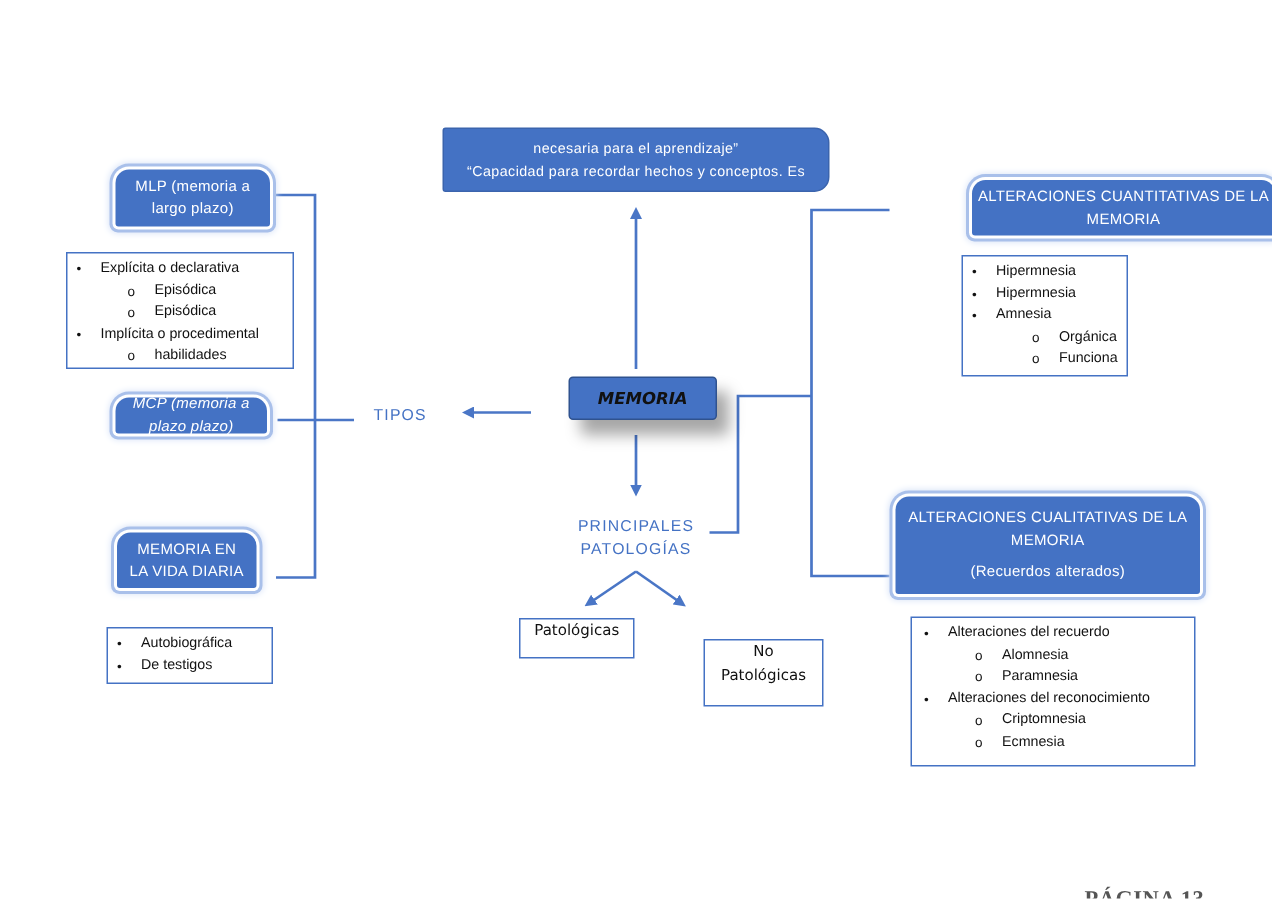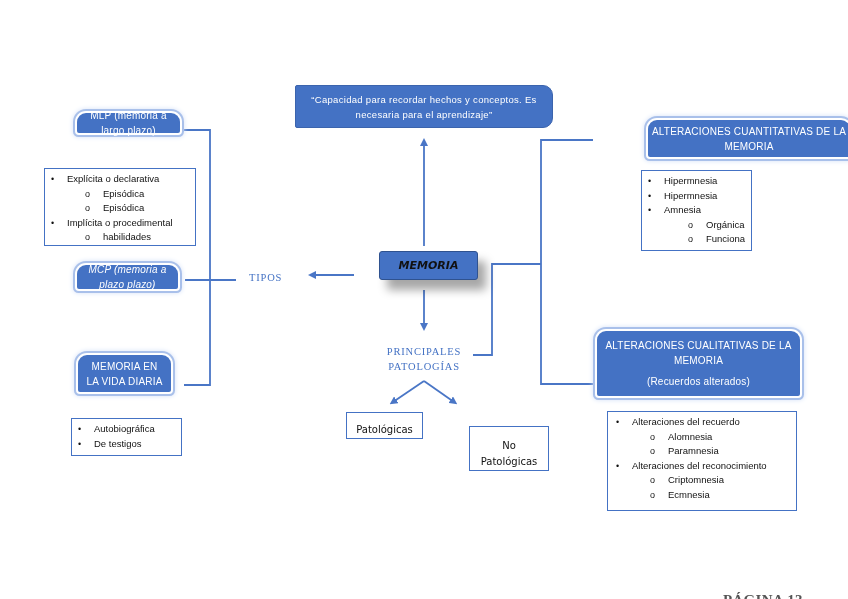--- a/index.html
+++ b/index.html
@@ -30,24 +30,24 @@
   .b2 { width:18px; margin-left:36px; font-size:9px; }
   .b2b { width:18px; margin-left:42px; font-size:9px; }
   .memoria {
     position:absolute; left:379px; top:251px; width:97px; height:27px;
     background:#4472c4; border-radius:3px; border:1px solid #2f528f;
     display:flex; align-items:center; justify-content:center;
     font-family:"DejaVu Sans", sans-serif; font-weight:bold; font-style:italic;
     font-size:11px; color:#111;
     box-shadow: 8px 10px 10px rgba(0,0,0,0.35);
   }
-  .bluelabel { position:absolute; color:#4472c4; font-family:Liberation Serif, serif;
+  .bluelabel { position:absolute; color:#4472c4; font-family:Liberation Sans, sans-serif;
     font-size:10.5px; text-align:center; letter-spacing:0.8px; line-height:15px; }
   .patbox { position:absolute; background:#fff; border:1.5px solid #4472c4;
-    box-sizing:border-box; display:flex; align-items:flex-end; justify-content:center;
+    box-sizing:border-box; display:flex; align-items:flex-start; justify-content:center;
     text-align:center; font-family:"DejaVu Sans", sans-serif; font-size:10px; line-height:16px; color:#111; }
   .pagenum { position:absolute; left:723px; top:568px; font-family:"Liberation Serif", serif;
     font-size:15px; color:#555; font-weight:bold; letter-spacing:0.3px;margin-top:24px; }
   svg.lines { position:absolute; left:0; top:0; }
 </style>
 </head>
 <body>
 
 <svg class="lines" width="848" height="599">
   <defs>
@@ -69,32 +69,32 @@
     <polyline points="593,140 541,140 541,384 593,384"></polyline>
     <polyline points="541,264 492,264 492,355 473,355"></polyline>
 
     <line x1="424" y1="381" x2="393" y2="402" marker-end="url(#arr)"></line>
     <line x1="424" y1="381" x2="454" y2="402" marker-end="url(#arr)"></line>
   </g>
 </svg>
 
 <div class="quote-box" style="left:295px; top:85px; width:256px; height:41px;">
   <div>
+    <div>necesaria para el aprendizaje”</div>
     <div>“Capacidad para recordar hechos y conceptos. Es</div>
-    <div>necesaria para el aprendizaje”</div>
   </div>
 </div>
 
 <div class="memoria">
   <span>MEMORIA</span>
 </div>
 
 <div class="bluelabel" style="left:249px; top:270px;">TIPOS</div>
 
-<div class="bluebox" style="left:77px; top:113px; width:103px; height:20px;">
+<div class="bluebox" style="left:77px; top:113px; width:103px; height:38px;">
   <div>
     <div>MLP (memoria a</div>
     <div>largo plazo)</div>
   </div>
 </div>
 <div class="listbox" style="left:44px; top:168px; width:152px; height:78px;">
   <ul id="mlp-ul">
       <li class="li">
         <span class="b1">•</span>
         <span>Explícita o declarativa</span>

